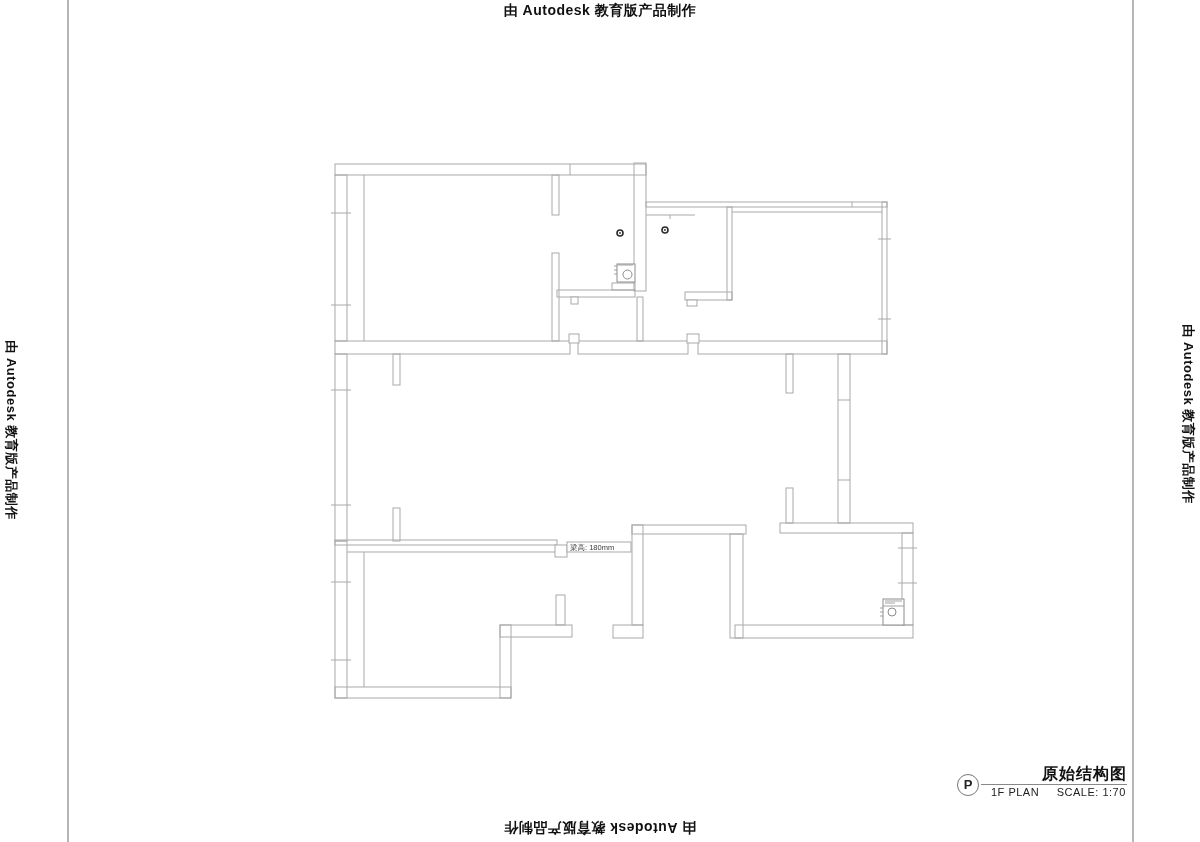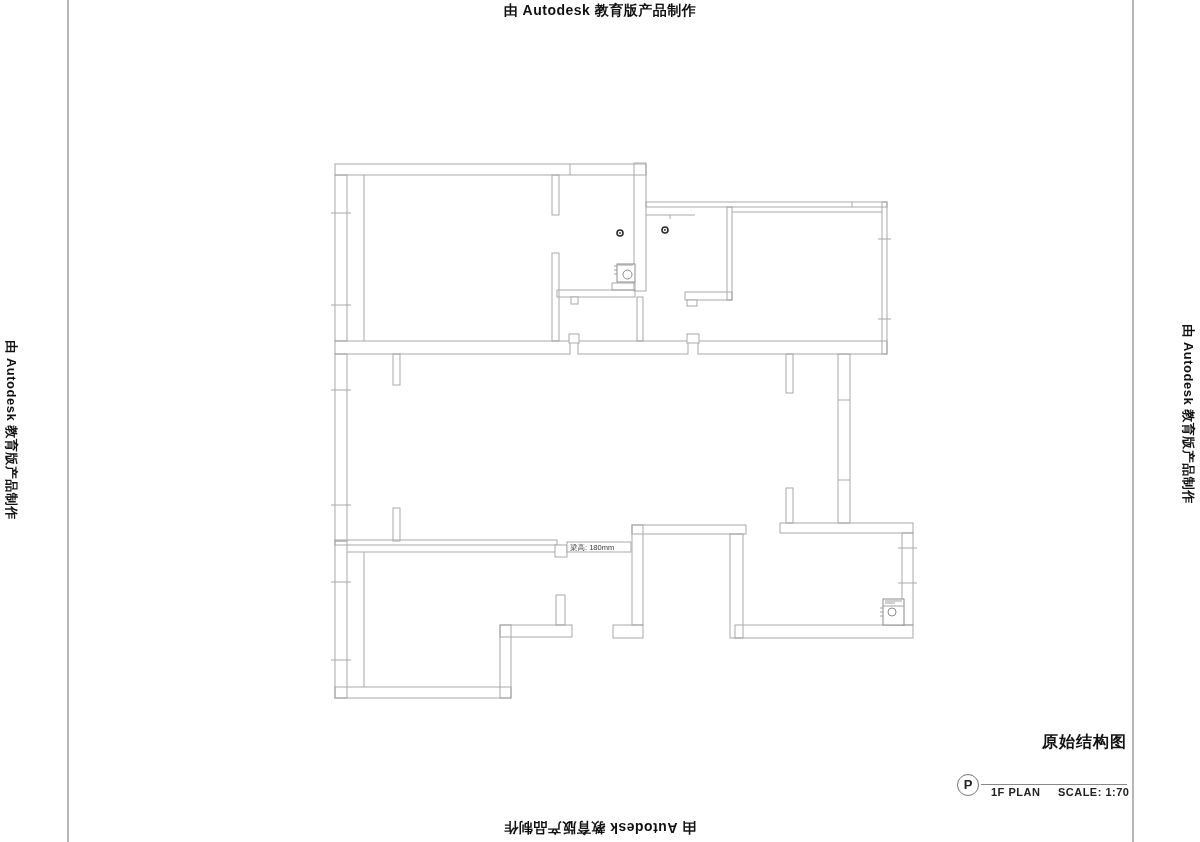--- a/index.html
+++ b/index.html
@@ -21,26 +21,26 @@
   .sheet-border-right{left:1132px;}
   #plan-svg{position:absolute;left:0;top:0;}
   .titleblock{position:absolute;color:#111;}
   .tb-circle{
     position:absolute;left:957px;top:774px;width:22px;height:22px;border:1.5px solid #777;
     border-radius:50%;box-sizing:border-box;text-align:center;line-height:19px;
     font-size:13px;font-weight:bold;color:#222;
   }
   .tb-line{position:absolute;left:981px;top:784px;width:146px;height:1px;background:#888;}
   .tb-title{
-    position:absolute;left:1000px;top:732px;width:127px;text-align:right;
+    position:absolute;left:1000px;top:764px;width:127px;text-align:right;
     font-size:16px;font-weight:bold;color:#111;letter-spacing:1px;
   }
   .tb-sub{
     position:absolute;left:991px;top:786px;width:150px;font-size:11px;color:#222;
-    font-weight:bold;letter-spacing:0.5px;white-space:nowrap;
+    font-weight:normal;letter-spacing:0.5px;white-space:nowrap;
   }
   .tb-sub span.gap{display:inline-block;width:14px;}
 </style>
 </head>
 <body>
 
 <div class="banner banner-top">由 Autodesk 教育版产品制作</div>
 <div class="banner banner-bottom">由 Autodesk 教育版产品制作</div>
 <div class="banner banner-left">由 Autodesk 教育版产品制作</div>
 <div class="banner banner-right">由 Autodesk 教育版产品制作</div>

